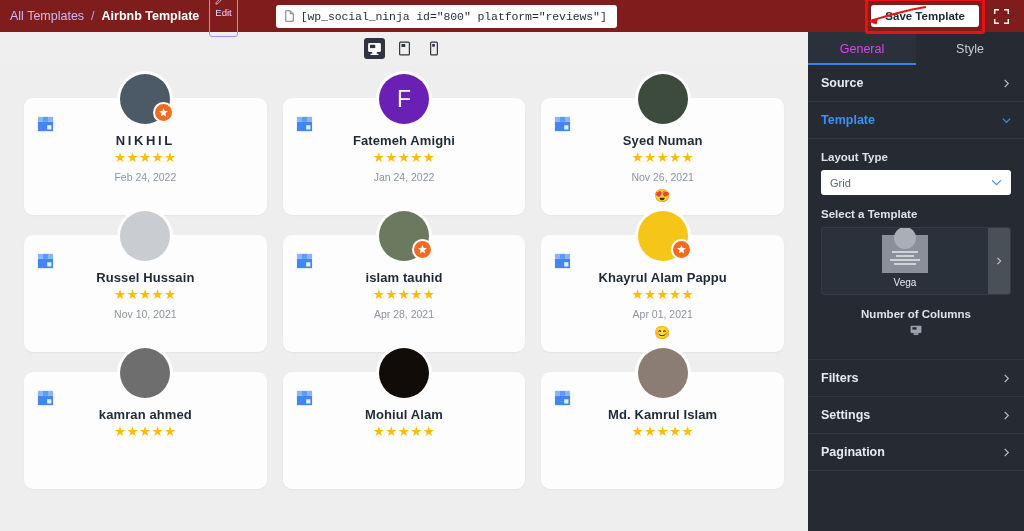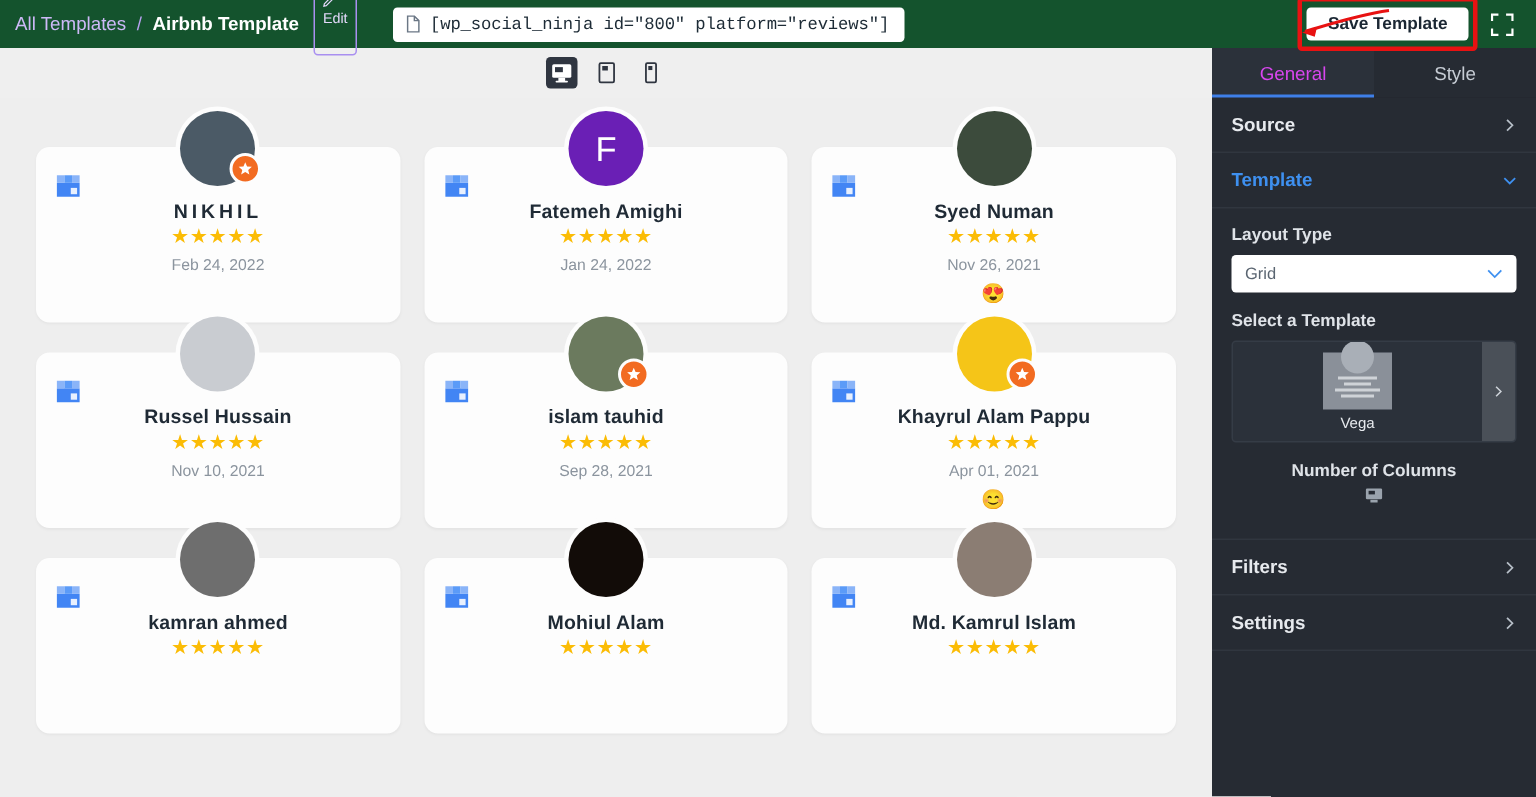--- a/index.html
+++ b/index.html
@@ -6,22 +6,22 @@
   html,body { width:1024px; height:531px; overflow:hidden; }
   body {
     font-family:"Liberation Sans", sans-serif;
     background:#efefef;
     -webkit-font-smoothing:antialiased;
   }
   .app { position:relative; width:1024px; height:531px; display:flex; flex-direction:column; }
 
   
   .topbar {
-    height:32px; background:#14532d; flex:0 0 32px;
-    display:flex; align-items:center; padding:0 10px; position:relative; z-index:40;
+    height:32px; background:#7f1d1d; flex:0 0 32px;
+    display:flex; align-items:center; padding:0 10px; position:relative; z-index:40;gap:14px;
   }
   .crumbs { display:flex; align-items:center; gap:7px; font-size:12.5px; white-space:nowrap; }
   .crumb-all { color:#cdb9f7; cursor:pointer; }
   .crumb-sep { color:#b9a2f2; }
   .crumb-cur { color:#ffffff; font-weight:bold; }
   .edit-pill {
     display:inline-flex; align-items:flex-start; gap:2px;
     border:1px solid #a98ff0; border-radius:3px;
     padding:1px 5px 18px; margin-left:3px;
     font-size:9.5px; color:#e4d9fb; cursor:pointer;flex-direction:column;
@@ -297,21 +297,21 @@
             </div>
             <svg class="src-badge" viewBox="0 0 20 19">
               <rect x="1" y="7" width="18" height="11" fill="#4285f4"></rect>
               <rect x="1" y="1" width="6" height="6" fill="#8ab4f8"></rect>
               <rect x="7" y="1" width="6" height="6" fill="#5b9bf8"></rect>
               <rect x="13" y="1" width="6" height="6" fill="#8ab4f8"></rect>
               <rect x="12" y="11" width="5" height="5" fill="#e8f0fe"></rect>
             </svg>
             <div class="c-name">islam tauhid</div>
             <div class="stars">★★★★★</div>
-            <div class="c-date">Sep 28, 2021</div>
+            <div class="c-date">Apr 28, 2021</div>
             <div class="c-emoji"></div>
           </div>
             <div class="card">
             <div class="avatar-wrap">
               <div class="avatar" style="background: rgb(245, 197, 24);"></div>
               <div class="provider-dot">
                 <svg viewBox="0 0 20 20">
                     <path d="M10 2l2.2 5.3 5.8.4-4.4 3.8 1.4 5.6L10 14l-5 3.1 1.4-5.6L2 7.7l5.8-.4z" fill="#fff"></path>
                   </svg>
               </div>
@@ -448,15 +448,21 @@
         <svg class="chev" viewBox="0 0 10 10">
             <path d="M3 1l4 4-4 4" fill="none" stroke="#b8c0c9" stroke-width="1.3"></path>
           </svg>
       </div>
       <div class="acc-row">
         <span>Settings</span>
         <svg class="chev" viewBox="0 0 10 10">
             <path d="M3 1l4 4-4 4" fill="none" stroke="#b8c0c9" stroke-width="1.3"></path>
           </svg>
       </div>
+      <div class="acc-row">
+        <span>Pagination</span>
+        <svg class="chev" viewBox="0 0 10 10">
+            <path d="M3 1l4 4-4 4" fill="none" stroke="#b8c0c9" stroke-width="1.3"></path>
+          </svg>
+      </div>
     </div>
   </div>
 </div>
 
 </body></html>

